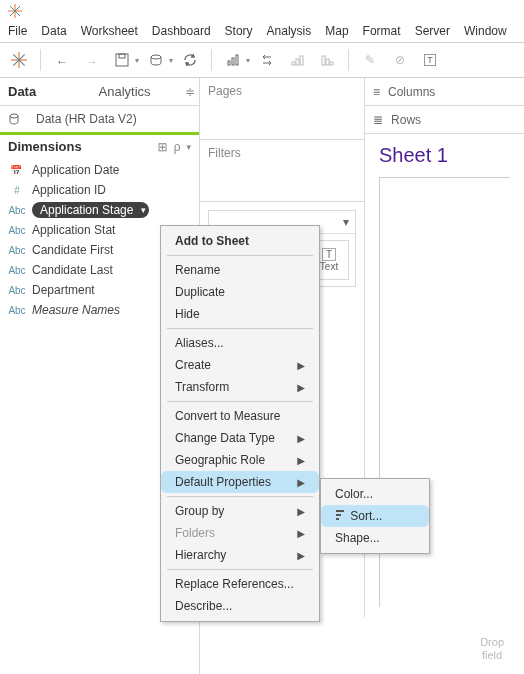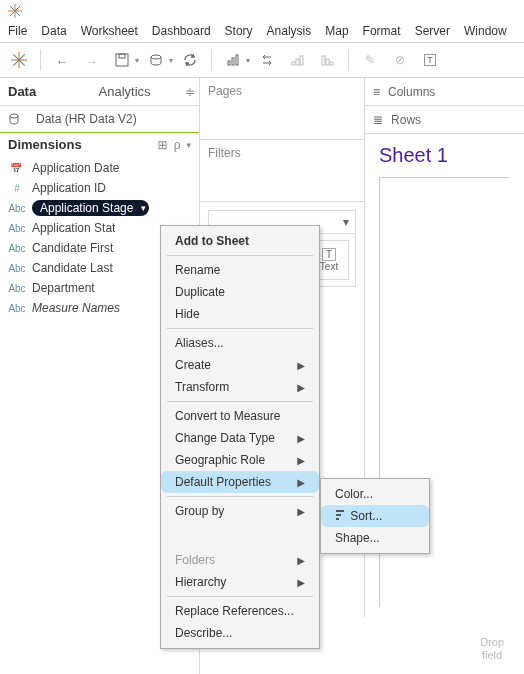--- a/index.html
+++ b/index.html
@@ -14,48 +14,48 @@
   .tb-sep { width:1px; height:22px; background:#d8d8d8; margin:0 4px; }
   .disabled { color:#bbb; }
   .arrow-small { font-size:8px; color:#888; margin-left:-4px; }
   .main { display:flex; height:calc(674px - 70px); }
   .leftcol { width:200px; border-right:1px solid #d8d8d8; display:flex; flex-direction:column; }
   .tabs { display:flex; border-bottom:1px solid #d8d8d8; }
   .tab { flex:1; padding:6px 8px; font-size:13px; color:#555; }
   .tab.active { font-weight:600; color:#333; }
   .tab-right-icon { width:18px; display:flex; align-items:center; justify-content:center; color:#888; }
   .datasrc { display:flex; align-items:center; gap:16px; padding:6px 8px; color:#555; }
-  .section-hdr { display:flex; align-items:center; justify-content:space-between; padding:4px 8px; border-top:1px solid #84cc16; }
+  .section-hdr { display:flex; align-items:center; justify-content:space-between; padding:4px 8px; border-top:3px solid #84cc16; }
   .section-hdr .title { font-weight:600; font-size:13px; }
   .section-hdr .icons { display:flex; gap:6px; color:#888; align-items:center;}
   .dimlist { padding:2px 0; }
   .dimrow { display:flex; align-items:center; gap:6px; padding:2px 8px; color:#444; height:20px; }
   .dimrow .pill-icon { width:18px; font-size:10px; color:#7a9; text-align:center; }
   .dimrow.abc .pill-icon { color:#5a8fa8; }
   .dimrow.sel { }
-  .pill { background:#0f172a; color:#fff; border-radius:9px; padding:1px 16px 1px 8px; position:relative; font-size:12px; }
+  .pill { background:#404040; color:#fff; border-radius:9px; padding:1px 16px 1px 8px; position:relative; font-size:12px; }
   .pill .caret { position:absolute; right:4px; top:3px; font-size:9px; }
   .midcol { flex:1; display:flex; flex-direction:column; }
   .shelves-row { display:flex; }
   .shelves-left { width:165px; border-right:1px solid #d8d8d8; }
   .shelf { border-bottom:1px solid #d8d8d8; padding:6px 8px; height:62px; color:#888; font-size:12px; }
   .shelves-right { flex:1; }
   .colrow-shelf { display:flex; align-items:center; border-bottom:1px solid #d8d8d8; height:28px; padding:0 8px; gap:8px; color:#666; }
   .sheet-area { padding:10px 14px; }
   .sheet-title { font-size:20px; color:#4c1d95; font-weight:400; }
   .drop-field { position:absolute; right:20px; bottom:12px; color:#bbb; font-size:11px; text-align:center; line-height:1.2; }
   .marks-box { border:1px solid #d8d8d8; margin:8px; position:relative; }
   .marks-hdr { display:flex; justify-content:space-between; padding:4px 6px; border-bottom:1px solid #e0e0e0; color:#666; }
   .marks-cell { width:40px; height:40px; border:1px solid #d8d8d8; display:inline-flex; flex-direction:column; align-items:center; justify-content:center; font-size:10px; color:#666; margin:4px; }
   
   .ctxmenu { position:absolute; background:#f4f4f4; border:1px solid #aaa; box-shadow:2px 2px 4px rgba(0,0,0,0.2); font-size:12px; padding:4px 0; }
   .ctx1 { left:160px; top:225px; width:160px; }
   .ctxmenu .item { padding:4px 14px; display:flex; justify-content:space-between; align-items:center; }
   .ctxmenu .item.bold { font-weight:600; }
-  .ctxmenu .item.dis { color:#999;margin-top:27px; }
+  .ctxmenu .item.dis { color:#999; }
   .ctxmenu .item.highlight { background:#bfe3f7;border-radius:6px; }
   .ctxmenu hr { border:none; border-top:1px solid #ccc; margin:3px 6px; }
   .submenu-arrow { font-size:10px; color:#555; }
   .ctx2 { left:320px; top:478px; width:110px; }
   .sort-icon { width:12px; display:inline-block; }
 </style>
 </head>
 <body>
 
 <div class="titlebar">

